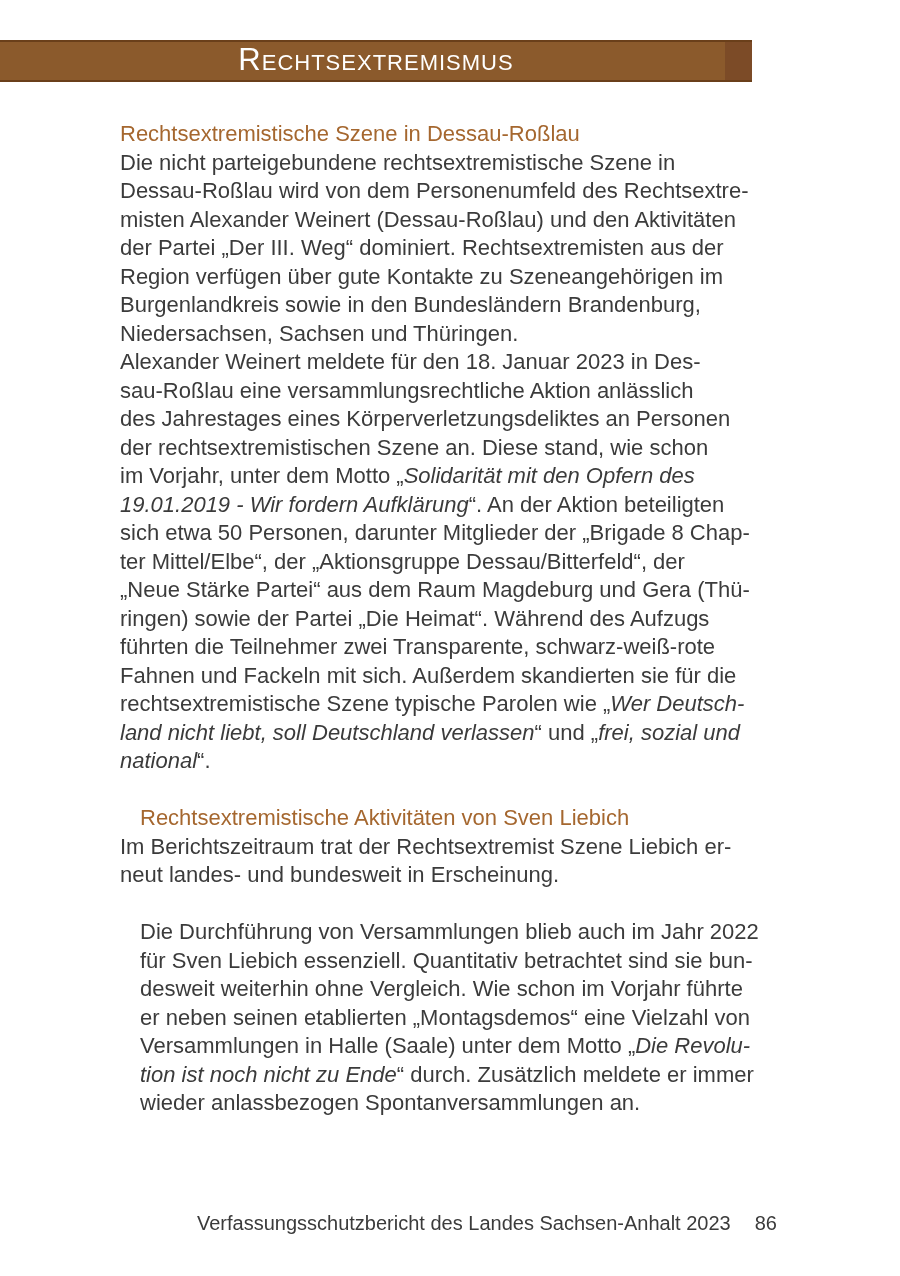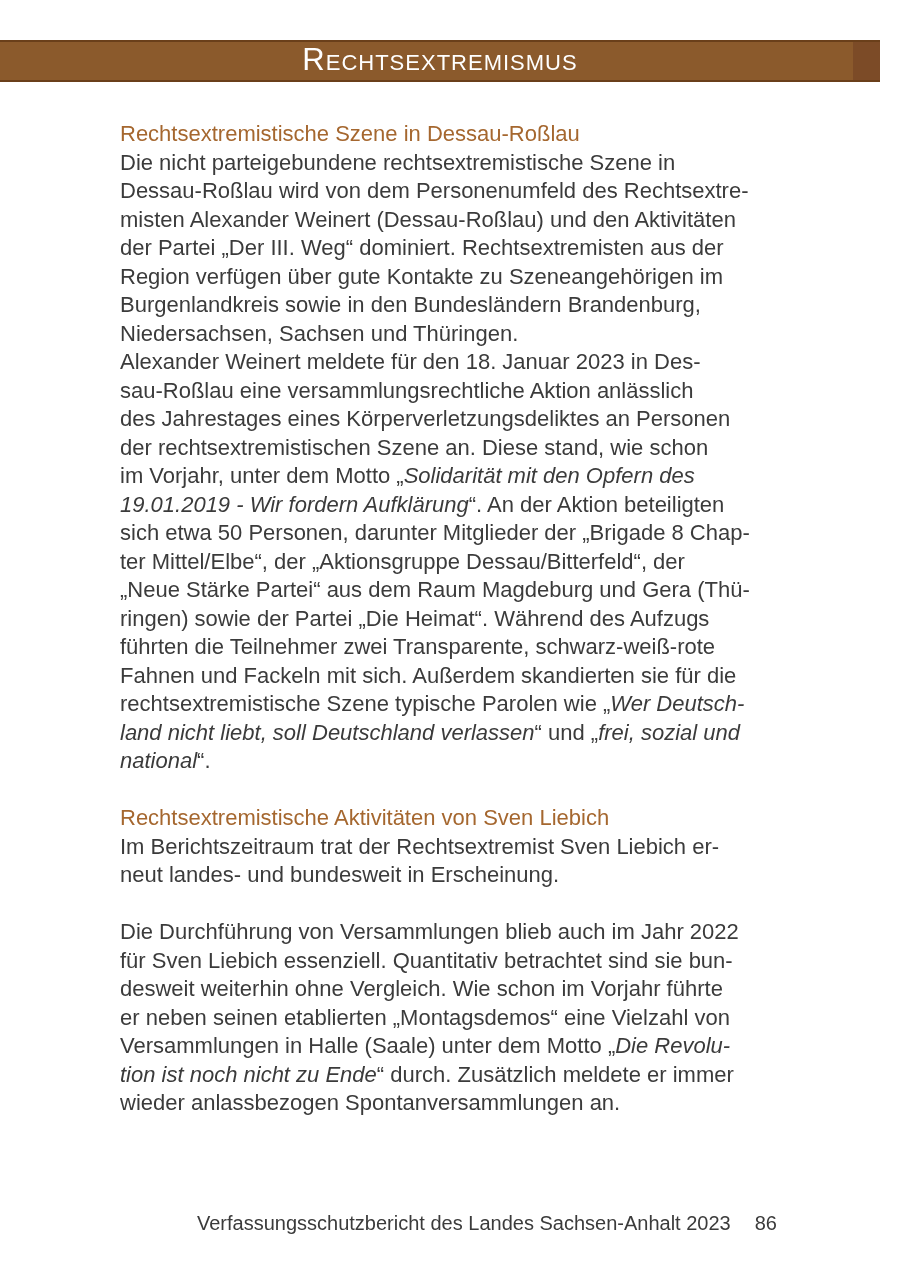--- a/index.html
+++ b/index.html
@@ -14,21 +14,21 @@
   body {
     width: 900px; height: 1276px;
     background: var(--page_bg);
     font-family: "Liberation Sans", sans-serif;
     position: relative;
     overflow: hidden;
   }
   .banner {
     position: absolute;
     left: 0; top: 40px;
-    width: 880px; height: 38px;
+    width: 752px; height: 38px;
     background: var(--bar);
     border-top: 2px solid var(--bar_border);
     border-bottom: 2px solid var(--bar_border);
     display: flex; align-items: center; justify-content: center;
   }
   .banner-tab {
     position: absolute;
     right: 0; top: 0;
     width: 27px; height: 38px;
     background: var(--bar_tab);
@@ -45,21 +45,21 @@
   .content {
     position: absolute;
     left: 120px; top: 120px;
     width: 710px;
     color: var(--body_text);
     font-size: 22px;
     line-height: 28.5px;
   }
   .block { white-space: pre; }
   .block.heading { color: var(--heading); }
-  .block.gap { margin-top: 28.5px; }
+  .block.gap { margin-top: 28.5px; margin-left: 20px; }
   .block em { font-style: italic; }
   .footer {
     position: absolute;
     left: 197px; top: 1212px;
     width: 580px;
     display: flex;
     justify-content: space-between;
     align-items: flex-end;
     font-size: 20px;
     color: var(--body_text);
@@ -91,21 +91,21 @@
 sich etwa 50 Personen, darunter Mitglieder der „Brigade 8 Chap-
 ter Mittel/Elbe“, der „Aktionsgruppe Dessau/Bitterfeld“, der
 „Neue Stärke Partei“ aus dem Raum Magdeburg und Gera (Thü-
 ringen) sowie der Partei „Die Heimat“. Während des Aufzugs
 führten die Teilnehmer zwei Transparente, schwarz-weiß-rote
 Fahnen und Fackeln mit sich. Außerdem skandierten sie für die
 rechtsextremistische Szene typische Parolen wie „</span><em>Wer Deutsch-
 land nicht liebt, soll Deutschland verlassen</em><span>“ und „</span><em>frei, sozial und
 national</em><span>“.</span></div>
     <div class="block heading gap"><span>Rechtsextremistische Aktivitäten von Sven Liebich</span></div>
-    <div class="block paragraph"><span>Im Berichtszeitraum trat der Rechtsextremist Sven Liebich er-
+    <div class="block paragraph"><span>Im Berichtszeitraum trat der Rechtsextremist Szene Liebich er-
 neut landes- und bundesweit in Erscheinung.</span></div>
     <div class="block paragraph gap"><span>Die Durchführung von Versammlungen blieb auch im Jahr 2022
 für Sven Liebich essenziell. Quantitativ betrachtet sind sie bun-
 desweit weiterhin ohne Vergleich. Wie schon im Vorjahr führte
 er neben seinen etablierten „Montagsdemos“ eine Vielzahl von
 Versammlungen in Halle (Saale) unter dem Motto „</span><em>Die Revolu-
 tion ist noch nicht zu Ende</em><span>“ durch. Zusätzlich meldete er immer
 wieder anlassbezogen Spontanversammlungen an.</span></div>
   </div>
 

